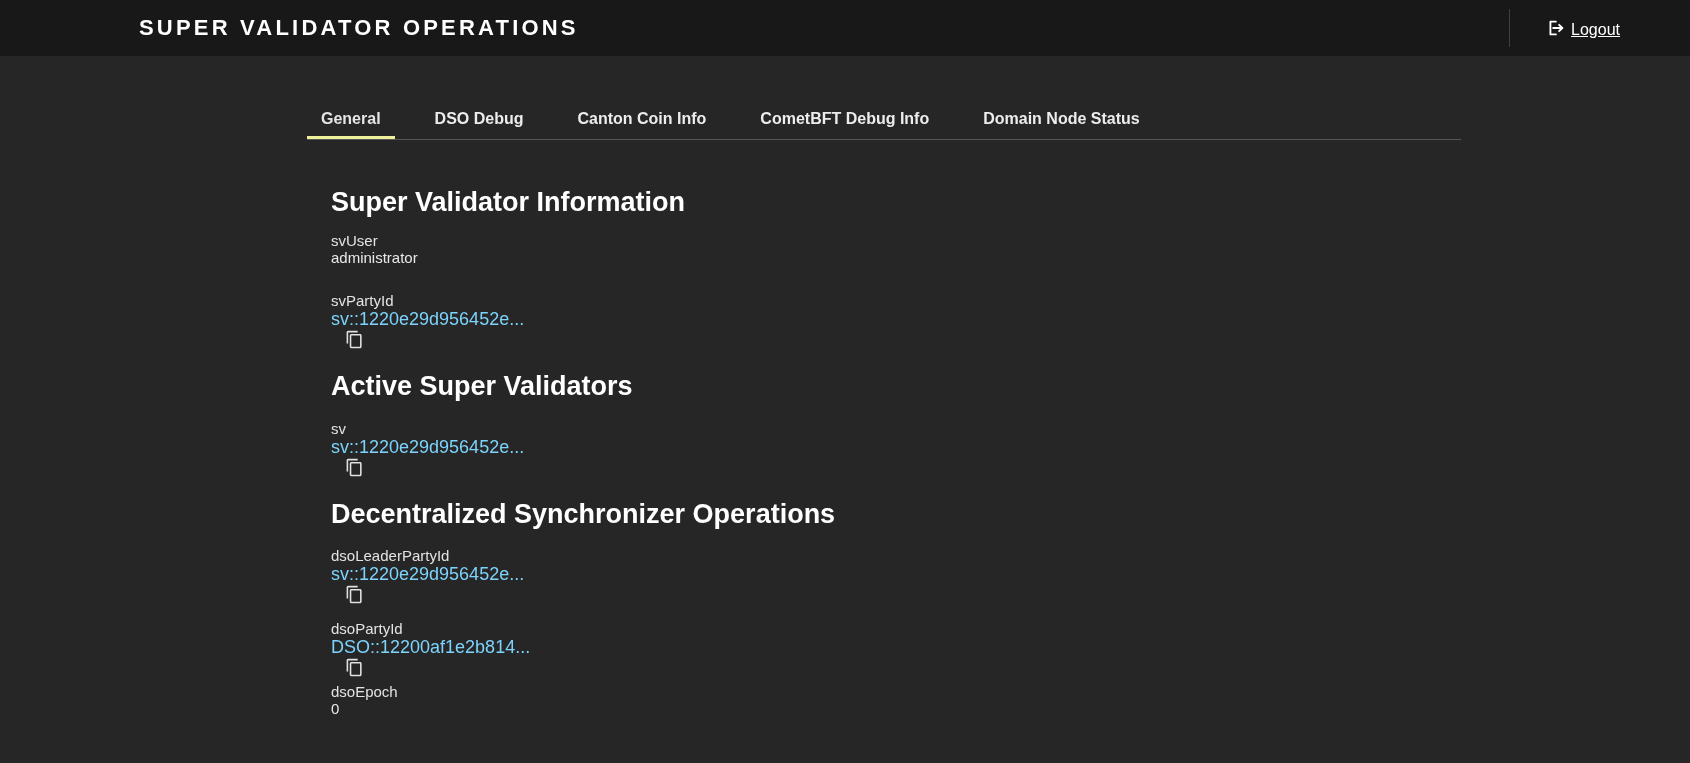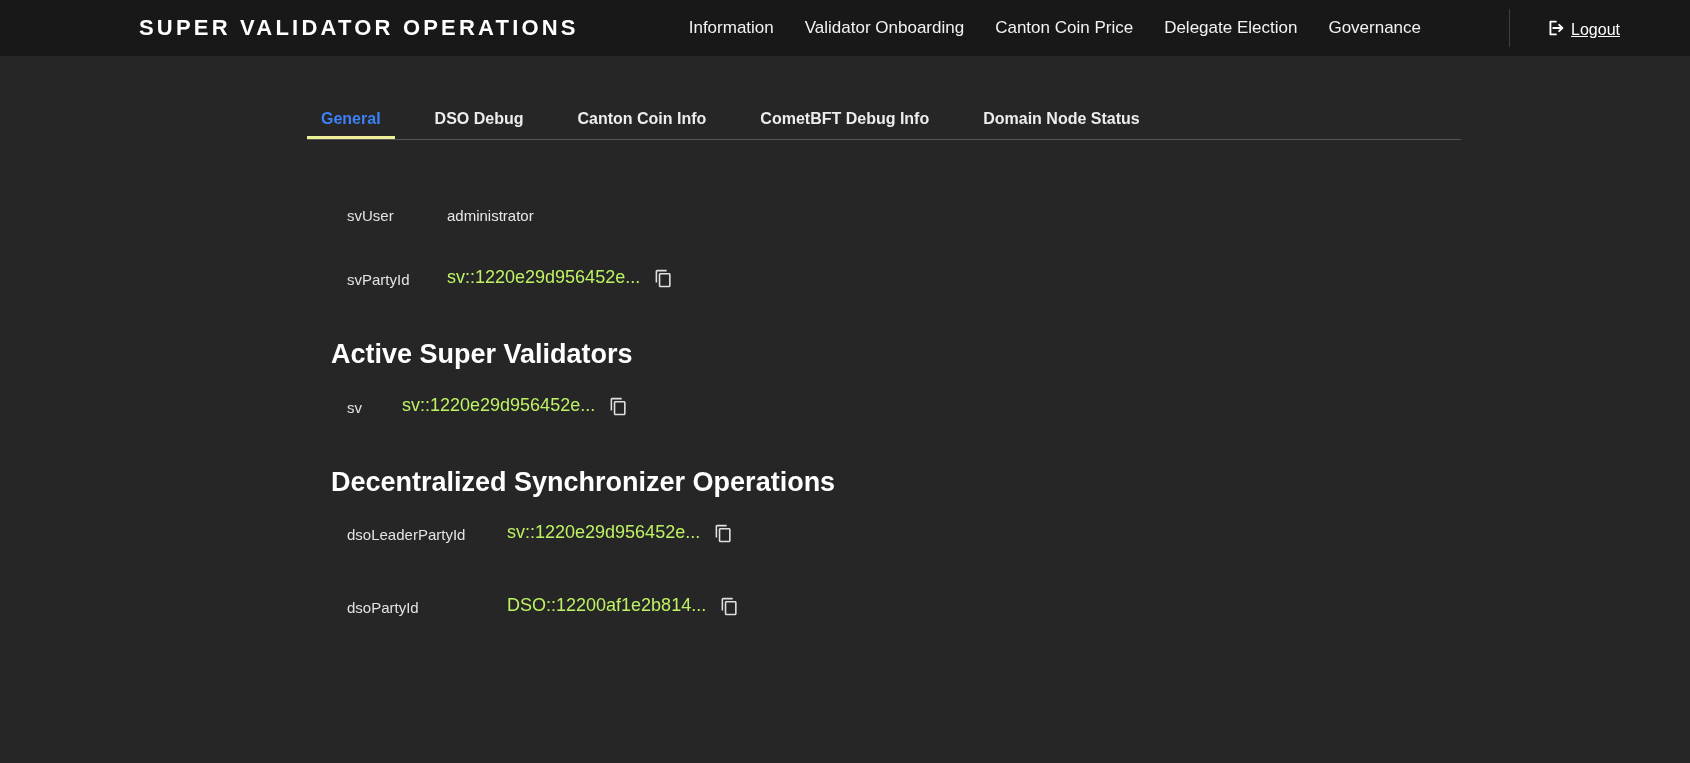--- a/index.html
+++ b/index.html
@@ -66,51 +66,51 @@
   .tab {
     padding: 12px 14px;
     font-size: 16px;
     line-height: 16px;
     font-weight: 700;
     color: #ededed;
     white-space: nowrap;
     cursor: pointer;
   }
   .tab.active {
-    color: #3b82f6;
+    color: #e5e5e5;
     box-shadow: inset 0 -3px 0 var(--accent, #edf099);
   }
 
   
   .content {
     margin-left: 331px;
     width: 1100px;
     padding-top: 46px;
   }
   .section-title {
     font-size: 27px;
     line-height: 32px;
     font-weight: 700;
     color: #ffffff;
   }
   .row {
     display: flex;
-    align-items: flex-end;
-    margin-left: 16px;
+    align-items: flex-start;
+    flex-direction: column;
   }
   .row .label {
     font-size: 15px;
     color: #e3e3e3;
     flex-shrink: 0;
   }
   .sec1 .label { width: 100px; }
   .sec2 .label { width: 55px; }
   .sec3 .label { width: 160px; }
   .value-plain { font-size: 15px; color: #e8e8e8; }
-  .value-id   { font-size: 18px; color: #bef264; }
+  .value-id   { font-size: 18px; color: #7dd3fc; }
   .copy-btn {
     background: none;
     border: none;
     margin-left: 14px;
     padding: 0;
     cursor: pointer;
     color: #e0e0e0;
     display: flex;
     align-items: center;
   }
@@ -123,27 +123,20 @@
   .mt45 { margin-top: 45px; height: 28px; }
   .mt35 { margin-top: 35px; height: 24px; }
   .sec-gap { margin-top: 50px; }
 </style>
 </head>
 <body style="background: rgb(38, 38, 38);">
 
 <div class="header" style="background: rgb(24, 24, 24);">
   <div class="logo">SUPER VALIDATOR OPERATIONS</div>
 
-  <div class="nav">
-    <div class="nav-item">Information</div>
-    <div class="nav-item">Validator Onboarding</div>
-    <div class="nav-item">Canton Coin Price</div>
-    <div class="nav-item">Delegate Election</div>
-    <div class="nav-item">Governance</div>
-  </div>
 
   <div class="header-spacer"></div>
   <div class="header-divider"></div>
 
   <div class="logout">
     <span>
       <svg width="22" height="22" viewBox="0 0 24 24" fill="none" stroke="#ffffff" stroke-width="2" stroke-linecap="round" stroke-linejoin="round">
         <path d="M13 5 H7 v14 h6"></path>
         <path d="M10 12 h10"></path>
         <path d="M16.5 8.5 L20 12 l-3.5 3.5"></path>
@@ -156,20 +149,21 @@
 <div class="tabbar">
   <div class="tab active">General</div>
   <div class="tab">DSO Debug</div>
   <div class="tab">Canton Coin Info</div>
   <div class="tab">CometBFT Debug Info</div>
   <div class="tab">Domain Node Status</div>
 </div>
 
 <div class="content">
 
+  <h2 class="section-title">Super Validator Information</h2>
 
   <div class="row sec1 mt14">
     <span class="label">svUser</span>
     <span class="value-plain">administrator</span>
   </div>
 
   <div class="row sec1 mt36">
     <span class="label">svPartyId</span>
     <span class="value-id">sv::1220e29d956452e...</span>
     <button class="copy-btn">
@@ -214,14 +208,18 @@
     <span class="value-id">DSO::12200af1e2b814...</span>
     <button class="copy-btn">
       <span>
         <svg width="19" height="19" viewBox="0 0 24 24" fill="currentColor">
           <path d="M16 1H4c-1.1 0-2 .9-2 2v14h2V3h12V1zm3 4H8c-1.1 0-2 .9-2 2v14c0 1.1.9 2 2 2h11c1.1 0 2-.9 2-2V7c0-1.1-.9-2-2-2zm0 16H8V7h11v14z"></path>
         </svg>
       </span>
     </button>
   </div>
 
+  <div class="row sec3 mt35">
+    <span class="label">dsoEpoch</span>
+    <span class="value-plain">0</span>
+  </div>
 
 </div>
 
 </body></html>

